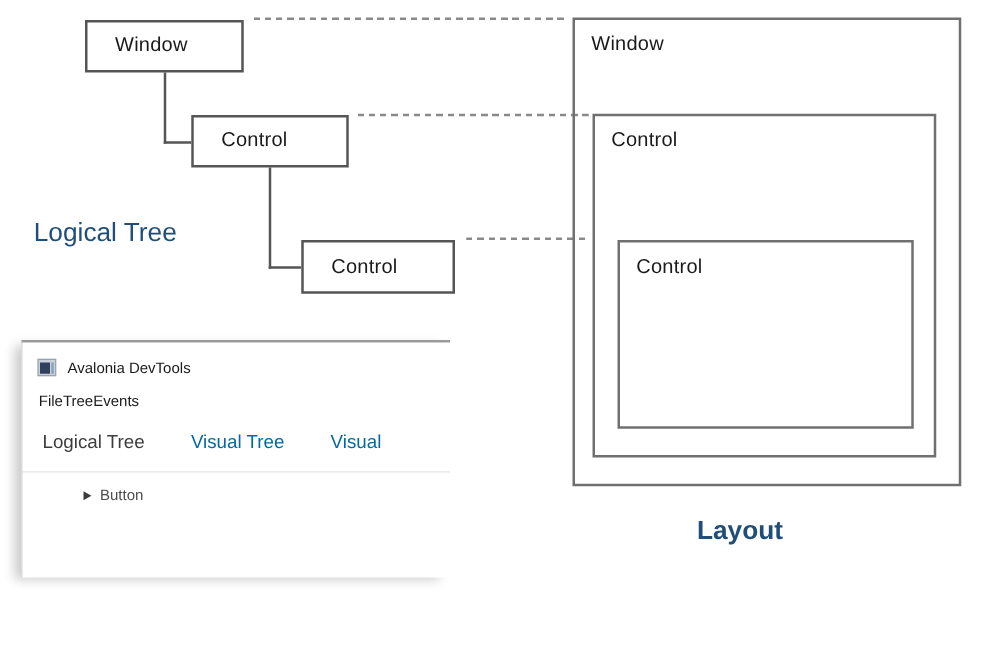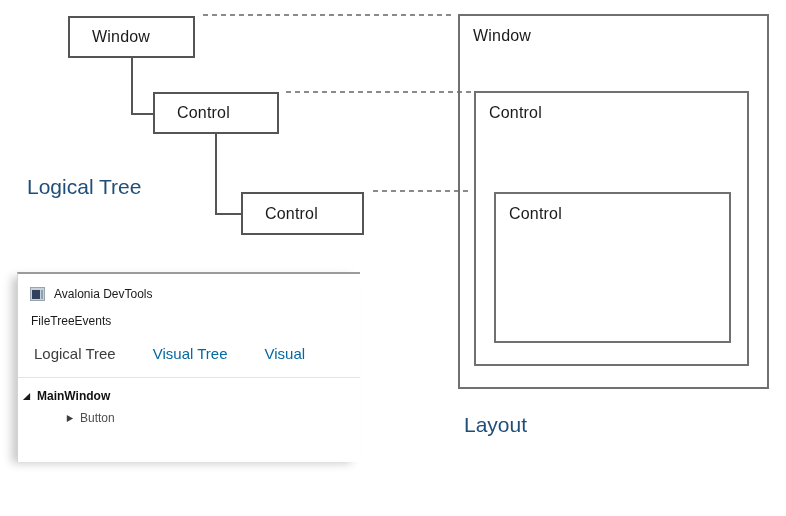--- a/index.html
+++ b/index.html
@@ -49,21 +49,21 @@
   .dash-2 { left: 286px; top: 91px;  width: 185px; }
   .dash-3 { left: 373px; top: 190px; width: 98px; }
 
   
   .section-label {
     position: absolute;
     font-size: 21px;
     color: #1f4e79;
   }
   .label-logical { left: 27px; top: 175px; }
-  .label-layout  { left: 464px; top: 413px; width: 230px; text-align: left; }
+  .label-layout  { left: 477px; top: 413px; width: 230px; text-align: center; font-weight: bold; }
 
   
   .layout-box {
     position: absolute;
     border: 2px solid #707070;
     background: transparent;
     font-size: 16px;
     color: #1a1a1a;
     padding: 11px 0 0 13px;
     letter-spacing: 0.2px;
@@ -199,26 +199,20 @@
     <div class="dt-tabs">
       <span class="dt-tab active">Logical Tree</span>
       <span class="dt-tab">Visual Tree</span>
       <span class="dt-tab">Visual</span>
     </div>
 
     <div class="dt-separator"></div>
 
     <div class="dt-tree">
 
-      <div class="dt-tree-row bold lvl-0">
-        <svg class="expander" viewBox="0 0 10 10">
-          <polygon points="9,1 9,9 1,9" fill="#1a1a1a"></polygon>
-        </svg>
-        <span>MainWindow</span>
-      </div>
 
 
       <div class="dt-tree-row lvl-2">
         <svg class="expander" viewBox="0 0 10 10">
           <polygon points="2,1 9,5 2,9" fill="#3c3c3c"></polygon>
         </svg>
         <span>Button</span>
       </div>
 
     </div>

